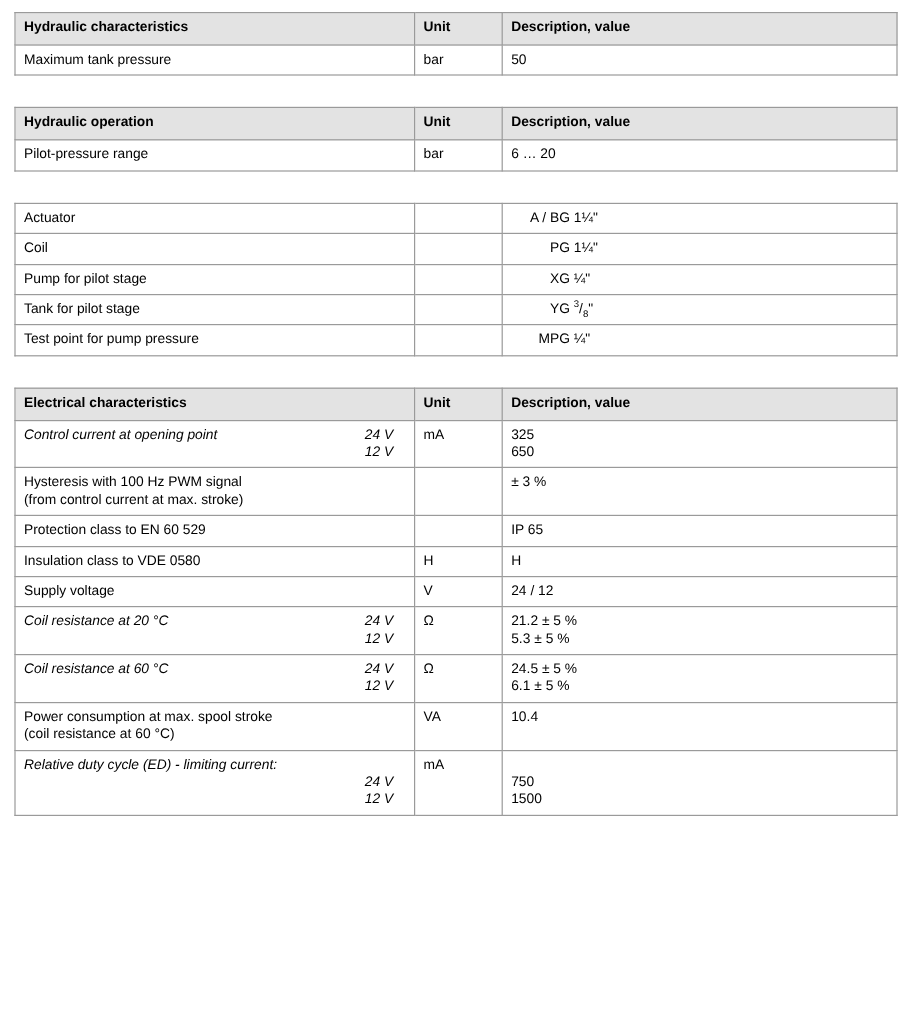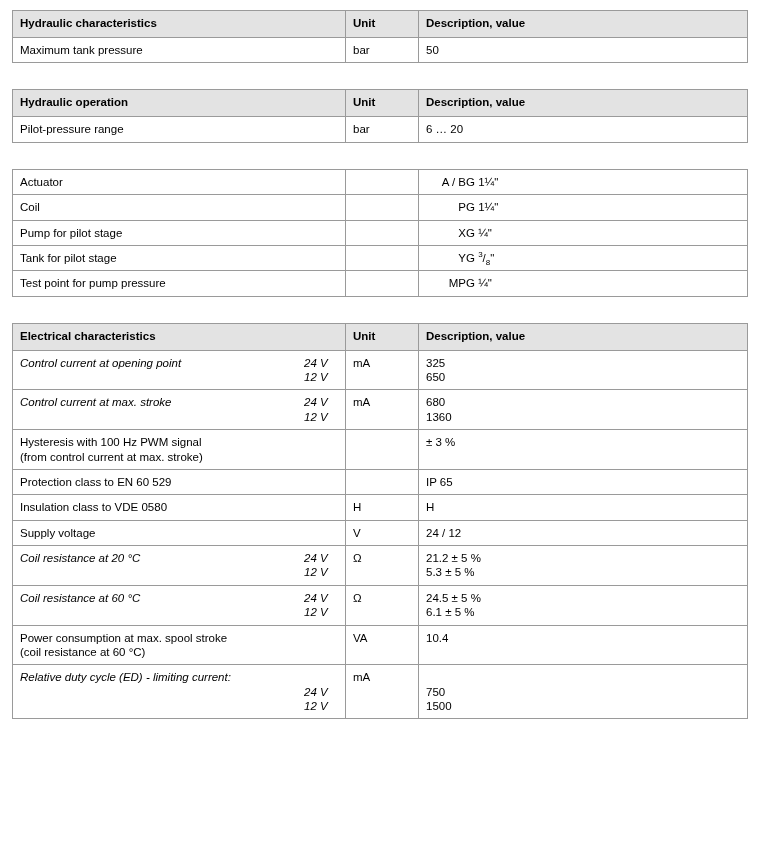--- a/index.html
+++ b/index.html
@@ -215,36 +215,20 @@
           </td>
       <td class="c-unit">
             <div class="cell unit">mA</div>
           </td>
       <td class="c-desc">
             <div class="cell desc">325
 650</div>
           </td>
     </tr>
 
-    <tr class="tall">
-      <td class="c-name">
-            <div class="cell namewrap">
-              <span class="nm">Control current at max. stroke</span>
-              <span class="volt">24 V
-12 V</span>
-            </div>
-          </td>
-      <td class="c-unit">
-            <div class="cell unit">mA</div>
-          </td>
-      <td class="c-desc">
-            <div class="cell desc">680
-1360</div>
-          </td>
-    </tr>
 
     <tr class="tall">
       <td class="c-name">
             <div class="cell nm">Hysteresis with 100 Hz PWM signal
 (from control current at max. stroke)</div>
           </td>
       <td class="c-unit">
             <div class="cell unit"></div>
           </td>
       <td class="c-desc">

